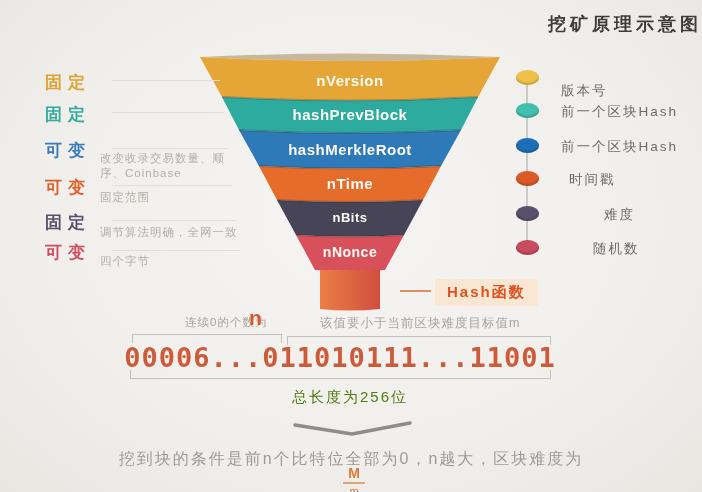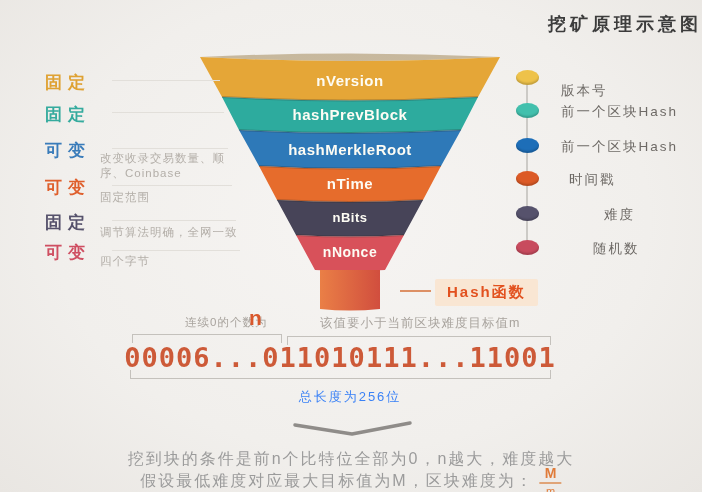--- a/index.html
+++ b/index.html
@@ -32,21 +32,21 @@
     letter-spacing:2px;padding:4px 12px;border-radius:2px;white-space:nowrap;
   }
   .caption{font-size:11.5px;color:#a8a39d;letter-spacing:1px;white-space:nowrap;}
   .bigvar{font-size:21px;font-weight:700;color:#d9572b;}
   .bracket-down{border:1.5px solid #c4c1bc;border-bottom:none;height:8px;}
   .bracket-up{border:1.5px solid #c4c1bc;border-top:none;height:8px;}
   .binary{
     font-family:"DejaVu Sans Mono","Liberation Mono",monospace;
     font-size:27px;font-weight:700;color:#cd5a38;letter-spacing:1px;white-space:nowrap;
   }
-  .lennote{font-size:13px;color:#3b82f6;letter-spacing:2px;text-align:right;}
+  .lennote{font-size:15px;color:#4d7c0f;letter-spacing:2px;text-align:right;}
   .footer1{font-size:16px;color:#9b9b9b;letter-spacing:2px;white-space:nowrap;}
   .footer2{font-size:16px;color:#9b9b9b;letter-spacing:2px;white-space:nowrap;display:flex;align-items:center;}
   .frac{display:inline-flex;flex-direction:column;align-items:center;margin-left:6px;line-height:1;}
   .frac .num{font-size:14px;font-weight:700;color:#e07b39;letter-spacing:0;}
   .frac .bar{width:22px;height:2px;background:#e0a477;margin:2px 0;}
   .frac .den{font-size:11px;color:#e07b39;letter-spacing:0;}
 </style>
 </head>
 <body>
 
@@ -142,21 +142,20 @@
 <div class="abs binary" style="left:340px;top:342px;transform:translateX(-50%);">00006...011010111...11001</div>
 
 <div class="abs bracket-up" style="left:130px;top:370px;width:419px;"></div>
 
 <div class="abs lennote" style="left:350px;top:388px;transform:translateX(-50%);">总长度为256位</div>
 
 <svg class="abs" style="left:290px;top:416px;" width="125" height="24" viewBox="0 0 125 24">
   <polyline points="5,9 62,18 120,7" fill="none" stroke="#8f8c89" stroke-width="3.5" stroke-linecap="round" stroke-linejoin="round"></polyline>
 </svg>
 
-<div class="abs footer1" style="left:351px;top:449px;transform:translateX(-50%);">挖到块的条件是前n个比特位全部为0，n越大，难度越大</div>
+<div class="abs footer1" style="left:351px;top:449px;transform:translateX(-50%);">挖到块的条件是前n个比特位全部为0，n越大，区块难度为</div>
 <div class="abs footer2" style="left:351px;top:466px;transform:translateX(-50%);">
-  <span>假设最低难度对应最大目标值为M，区块难度为：</span>
   <span class="frac">
     <span class="num">M</span>
     <span class="bar"></span>
     <span class="den">m</span>
   </span>
 </div>
 
 </body></html>

